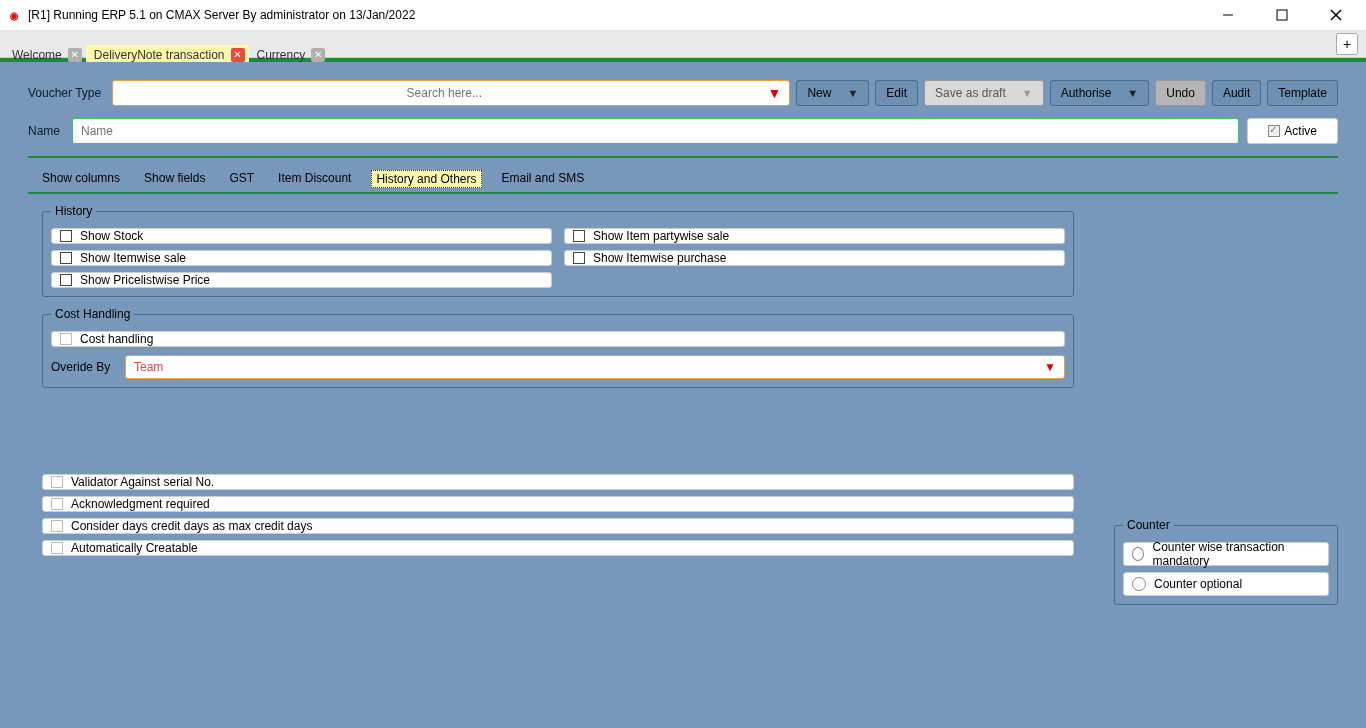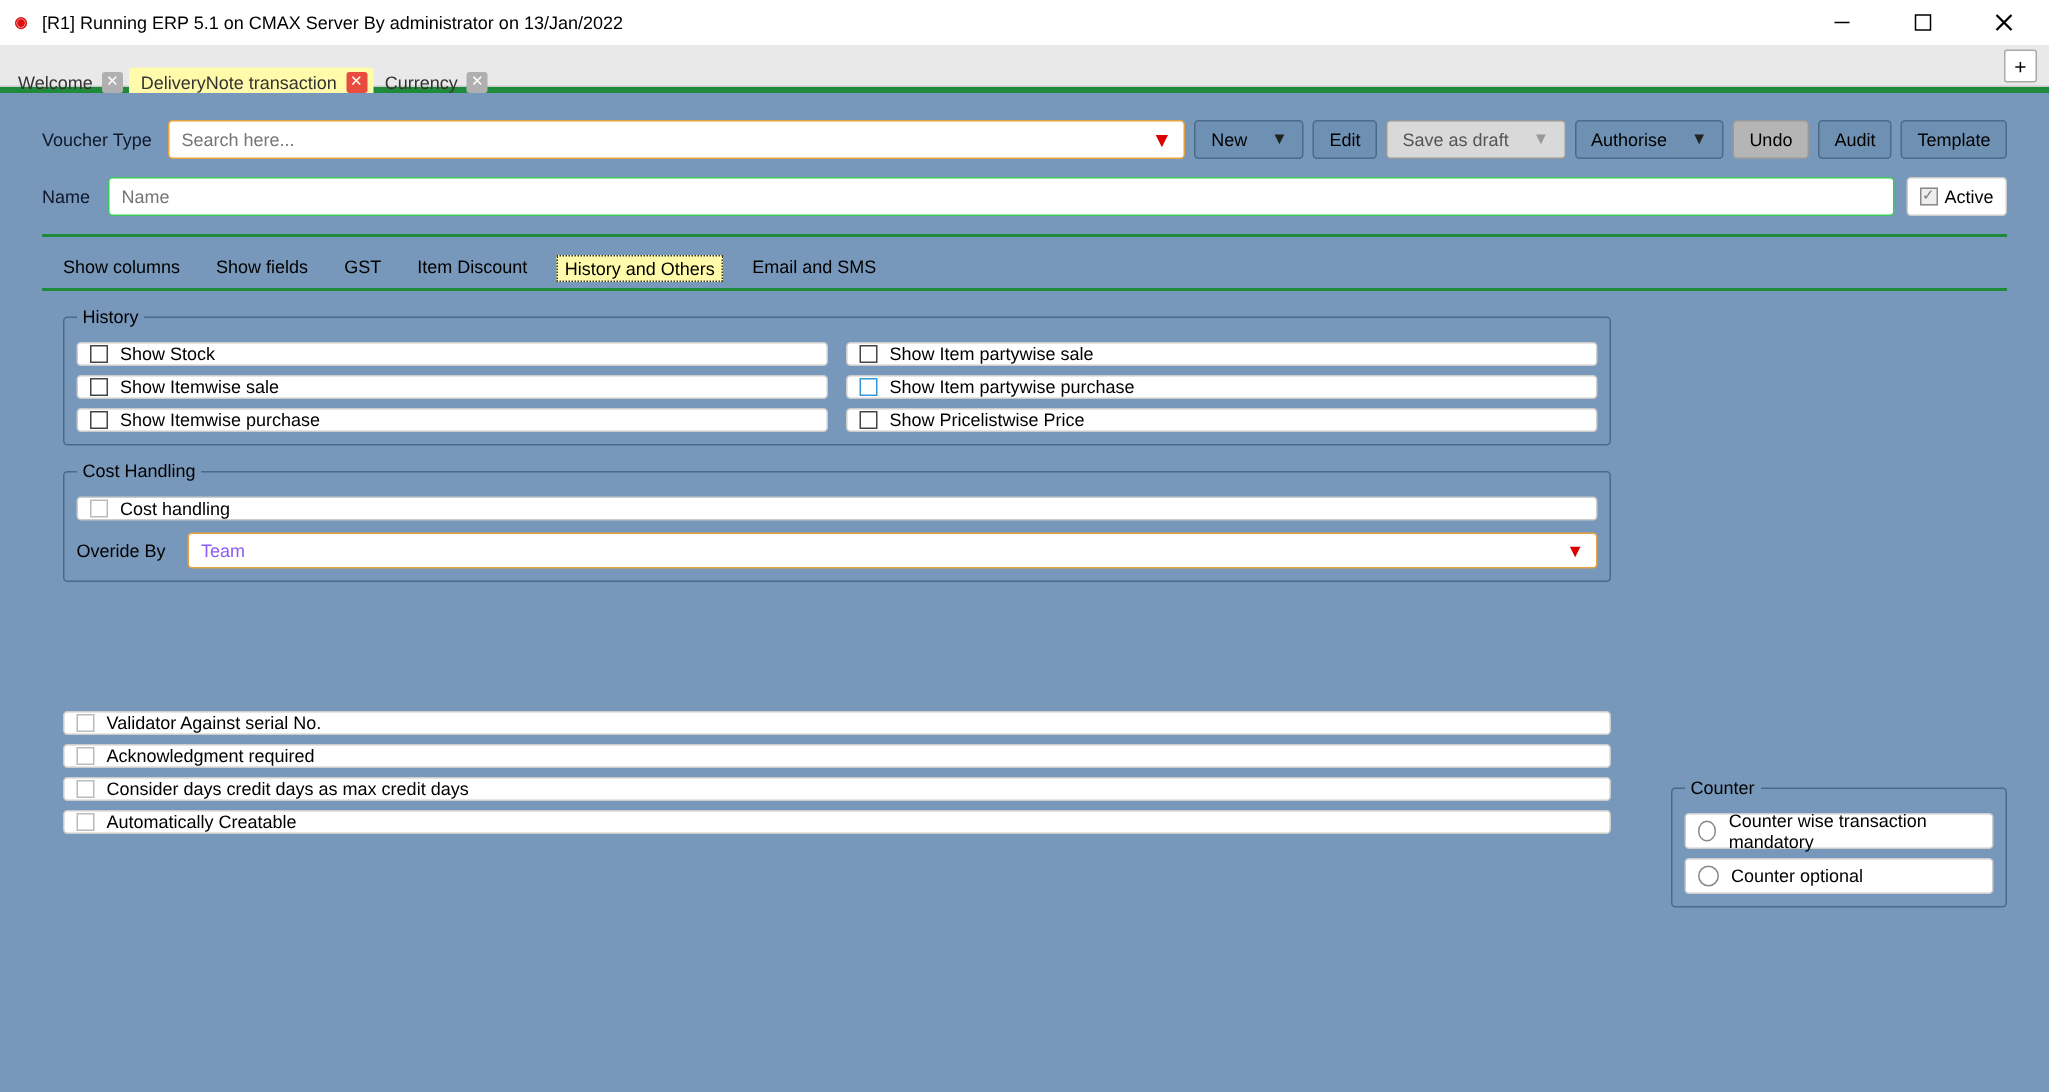--- a/index.html
+++ b/index.html
@@ -20,32 +20,32 @@
   .addtab { position:absolute; right:8px; top:3px; width:22px; height:22px; border:1px solid #aaa; background:#fff; display:flex; align-items:center; justify-content:center; cursor:pointer; font-size:14px; border-radius:2px;}
 
   .greentop { height: 4px; background: #1f8a3a; }
 
   .workarea { background: #7798ba; padding: 18px 28px 0 28px; height: calc(728px - 30px - 28px - 4px); position:relative; }
 
   .row { display: flex; align-items: center; margin-bottom: 12px; }
   .lbl { font-size: 12px; color: #0f172a; width: 84px; }
 
   .search { flex:1; height:26px; border:1px solid #e6a23c; background:#fff; border-radius:3px; display:flex; align-items:center; padding:0 8px; position:relative; }
-  .search input { border:none; outline:none; flex:1; font-size:12px; background:transparent; }
+  .search input { border:none; outline:none; flex:1; font-size:12px; background:transparent;text-align:center; }
   .search .caret { color:#d00; font-size:14px; }
 
   .btn { height:26px; padding:0 10px; border:1px solid #4a6a8a; background:#6d90b3; color:#000; border-radius:3px; display:flex; align-items:center; cursor:pointer; margin-left:6px; font-size:12px; }
   .btn .caret { margin-left:16px; color:#222; font-size:11px; }
   .btn.greydk { background:#d9d9d9; border-color:#999; color:#555; }
   .btn.greydk .caret{color:#999;}
   .btn.undo { background:#b5b5b5; border-color:#999; }
 
   .name-row .txt { flex:1; height:26px; border:1px solid #3bc95b; background:#fff; border-radius:3px; padding:0 8px; display:flex; align-items:center; }
   .name-row input { border:none; outline:none; width:100%; font-size:12px; }
-  .active-box { height:26px; background:#fff; border:1px solid #ccc; border-radius:3px; margin-left:8px; padding:0 8px; display:flex; align-items:center; gap:4px; }
+  .active-box { height:26px; background:#fff; border:1px solid #ccc; border-radius:3px; margin-left:8px; padding:0 20px; display:flex; align-items:center; gap:4px; }
   .active-box .chk { width:12px; height:12px; border:1px solid #888; background:#eee; position:relative; }
   .active-box .chk::after{content:"✓"; font-size:10px; color:#777; position:absolute; top:-2px; left:0;}
 
   .subtabs { display:flex; gap:14px; padding:6px 4px 4px 4px; font-size:12px; color:#000; }
   .subtab { cursor:pointer; padding:2px 4px; border-radius:2px;}
   .subtab.active { background:#fffbaa; }
   .greenline { height:2px; background:#1f8a3a; margin-bottom:10px; }
 
   .subsubtabs { display:flex; gap:16px; padding:2px 10px 4px 10px; font-size:12px; color:#000; }
   .subsubtab { cursor:pointer; padding:1px 4px; }
@@ -180,44 +180,40 @@
         </div>
       <div class="chkrow">
           <span class="chkbox"></span>
           <span>Show Item partywise sale</span>
         </div>
       <div class="chkrow">
           <span class="chkbox"></span>
           <span>Show Itemwise sale</span>
         </div>
       <div class="chkrow">
-          <span class="chkbox blue"></span>
-          <span>Show Item partywise purchase</span>
-        </div>
-      <div class="chkrow">
           <span class="chkbox"></span>
           <span>Show Itemwise purchase</span>
         </div>
       <div class="chkrow">
           <span class="chkbox"></span>
           <span>Show Pricelistwise Price</span>
         </div>
     </div>
   </fieldset>
 
   <fieldset style="width:1032px;">
     <legend>Cost Handling</legend>
     <div class="chkrow" style="margin-bottom:8px;">
         <span class="chkbox grey"></span>
         <span>Cost handling</span>
       </div>
     <div style="display:flex; align-items:center; gap:10px;">
       <span style="width:64px;">Overide By</span>
       <div class="team">
-        <span style="color:#8b5cf6;">Team</span>
+        <span style="color:#ef4444;">Team</span>
         <span class="caret">▼</span>
       </div>
     </div>
   </fieldset>
 
   <div class="lower-col">
     <div class="chkrow">
         <span class="chkbox grey"></span>
         <span>Validator Against serial No.</span>
       </div>

